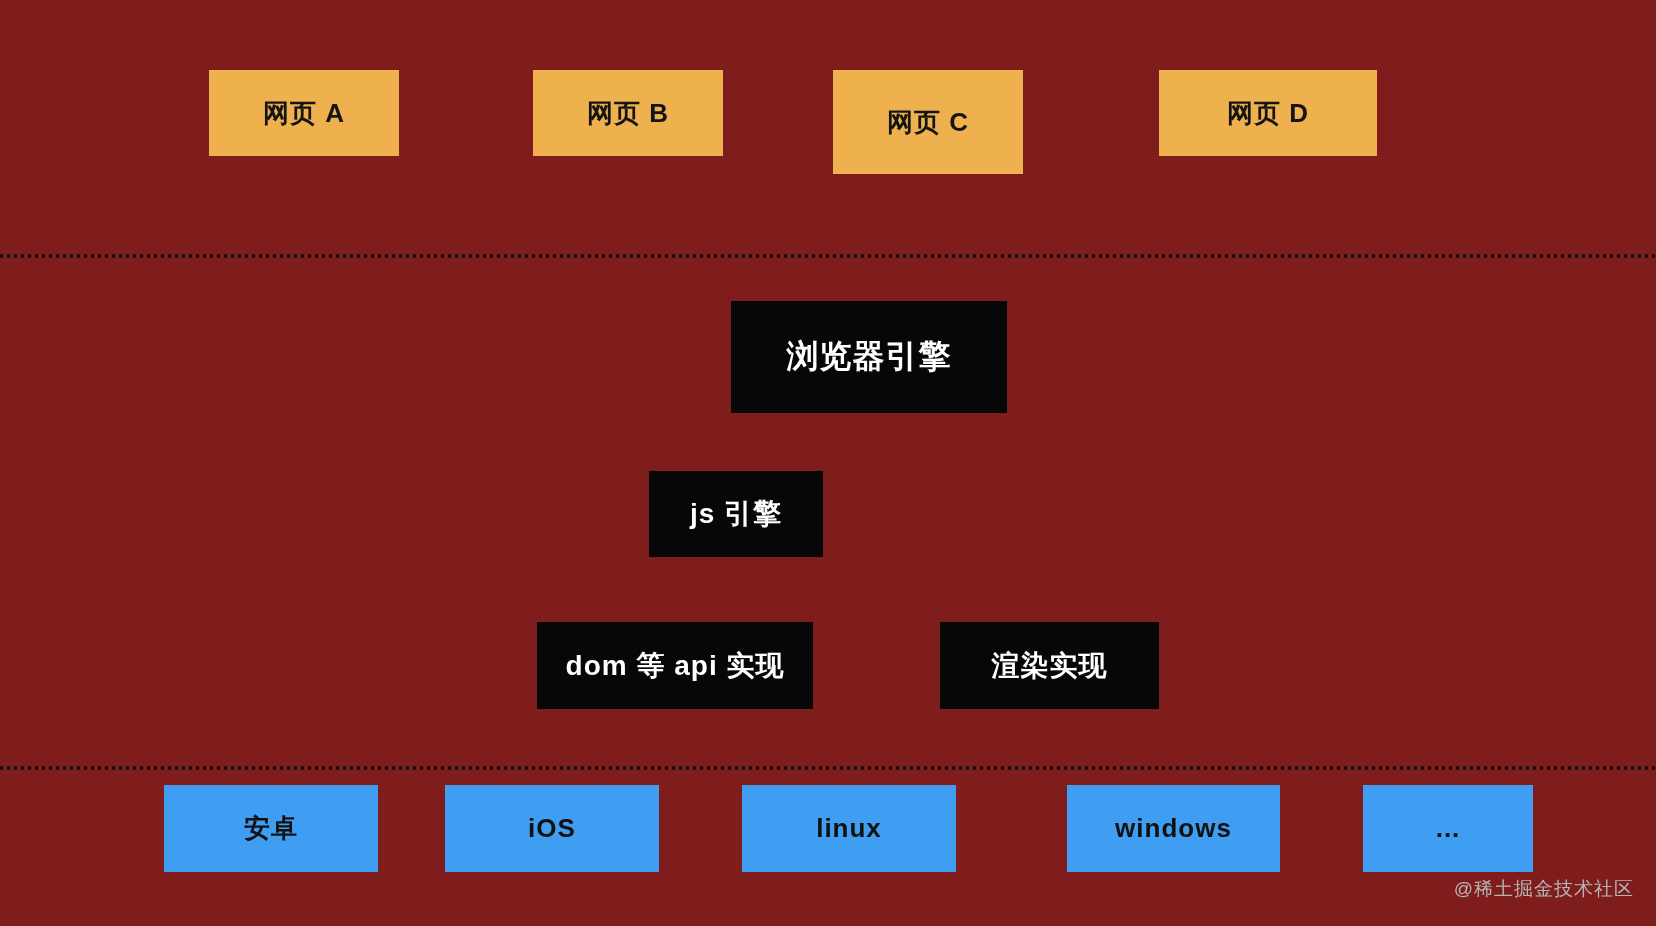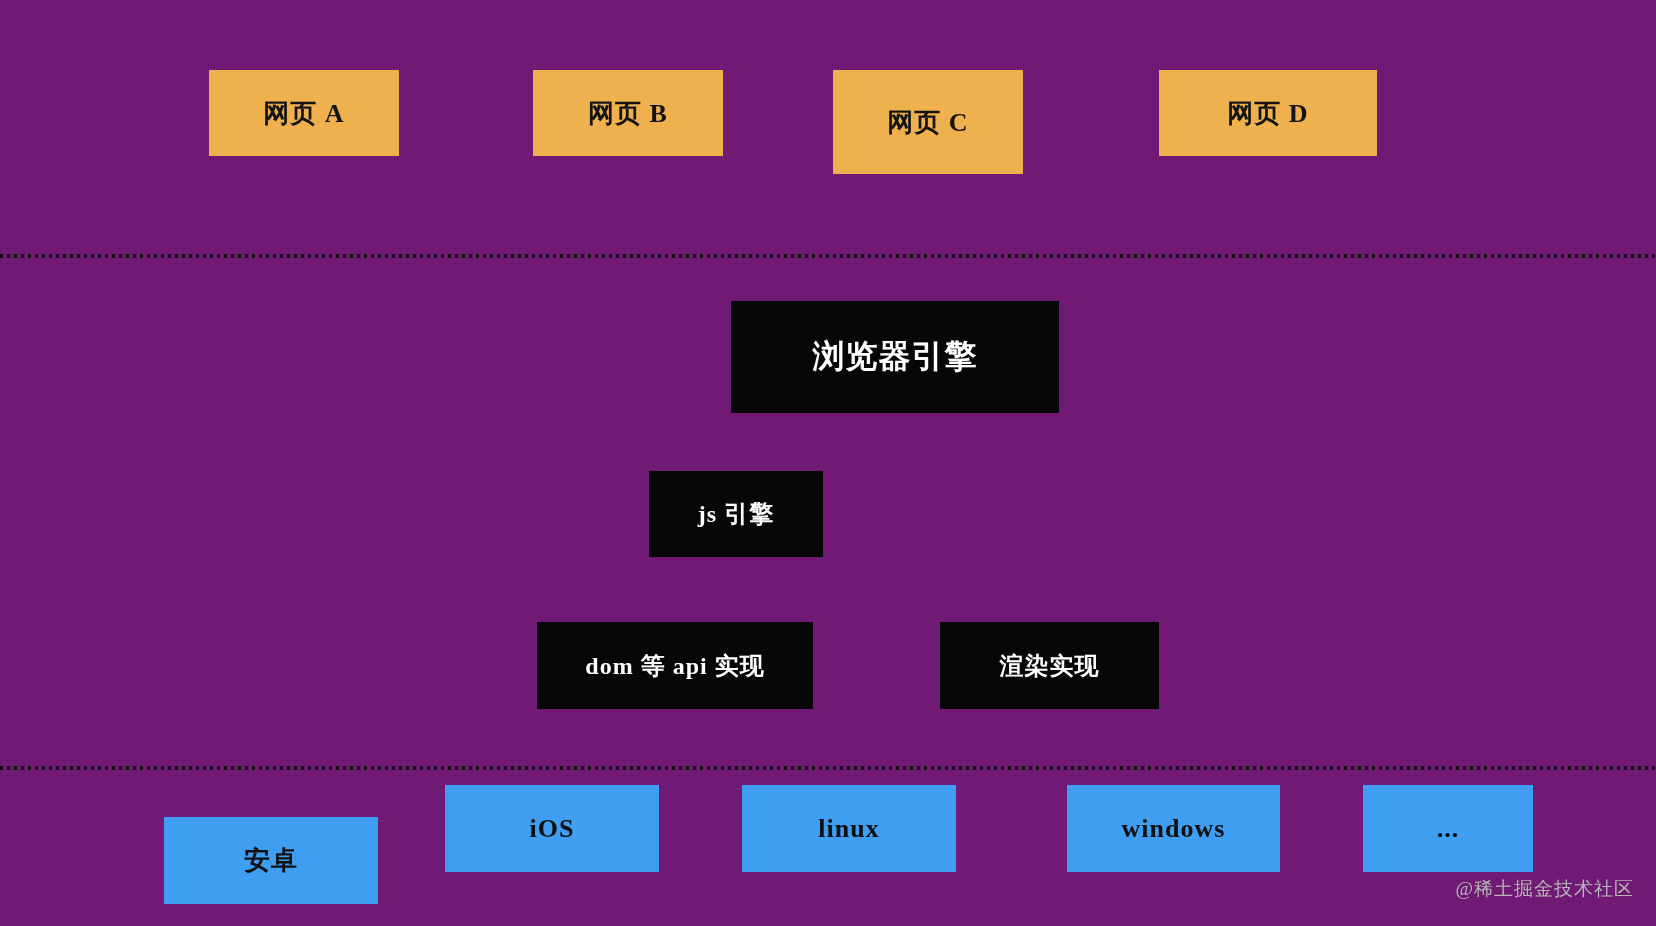--- a/index.html
+++ b/index.html
@@ -8,42 +8,42 @@
     --platform-box: #3F9EF2;
     --dot: #111111;
     --watermark: #B5B5B5;
   }
   * { margin: 0; padding: 0; box-sizing: border-box; }
   html, body { background: #ffffff; }
   .stage {
     position: relative;
     width: 1656px;
     height: 926px;
-    background: #701a75;
+    background: #7f1d1d;
     overflow: hidden;
-    font-family: Liberation Serif, serif;
+    font-family: Liberation Sans, sans-serif;
   }
   .node {
     position: absolute;
     display: flex;
     align-items: center;
     justify-content: center;
     font-weight: bold;
     letter-spacing: 1px;
     white-space: nowrap;
   }
   .page-node {
     background: var(--page-box);
     color: #141414;
     font-size: 26px;
   }
   .engine-node {
     background: var(--engine-box);
     color: #ffffff;
-    font-size: 24px;
+    font-size: 28px;
   }
   .engine-node.big { font-size: 32px; }
   .platform-node {
     background: var(--platform-box);
     color: #111111;
     font-size: 26px;
   }
   .dotted-divider {
     position: absolute;
     left: 0;
@@ -70,30 +70,30 @@
 
 <div class="stage">
 
   <div class="node page-node" style="left:209px; top:70px; width:190px; height:86px;">网页 A</div>
   <div class="node page-node" style="left:533px; top:70px; width:190px; height:86px;">网页 B</div>
   <div class="node page-node" style="left:833px; top:70px; width:190px; height:104px;">网页 C</div>
   <div class="node page-node" style="left:1159px; top:70px; width:218px; height:86px;">网页 D</div>
 
   <div class="dotted-divider" style="top:254px;"></div>
 
-  <div class="node engine-node big" style="left:731px; top:301px; width:328px; height:112px;">浏览器引擎</div>
+  <div class="node engine-node big" style="left:731px; top:301px; width:276px; height:112px;">浏览器引擎</div>
 
   <div class="node engine-node" style="left:649px; top:471px; width:174px; height:86px;">js 引擎</div>
 
   <div class="node engine-node" style="left:537px; top:622px; width:276px; height:87px;">dom 等 api 实现</div>
   <div class="node engine-node" style="left:940px; top:622px; width:219px; height:87px;">渲染实现</div>
 
   <div class="dotted-divider" style="top:766px;"></div>
 
-  <div class="node platform-node" style="left:164px; top:785px; width:214px; height:87px;margin-top:32px;">安卓</div>
+  <div class="node platform-node" style="left:164px; top:785px; width:214px; height:87px;">安卓</div>
   <div class="node platform-node" style="left:445px; top:785px; width:214px; height:87px;">iOS</div>
   <div class="node platform-node" style="left:742px; top:785px; width:214px; height:87px;">linux</div>
   <div class="node platform-node" style="left:1067px; top:785px; width:213px; height:87px;">windows</div>
   <div class="node platform-node" style="left:1363px; top:785px; width:170px; height:87px;">...</div>
 
   <div class="watermark">@稀土掘金技术社区</div>
 
 </div>
 
 </body></html>

